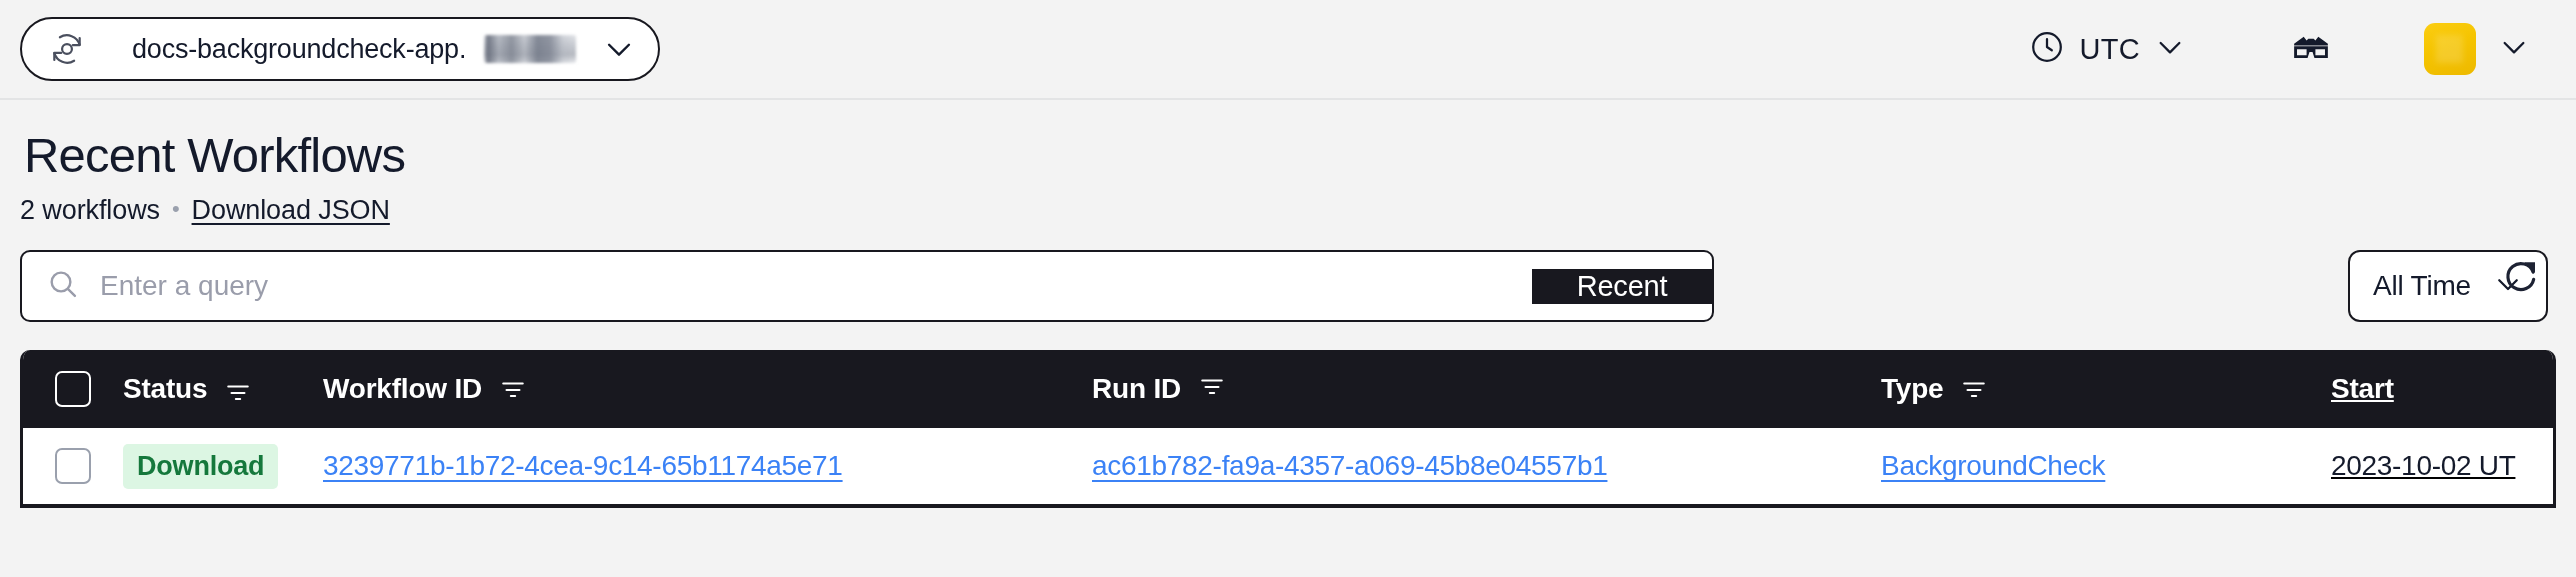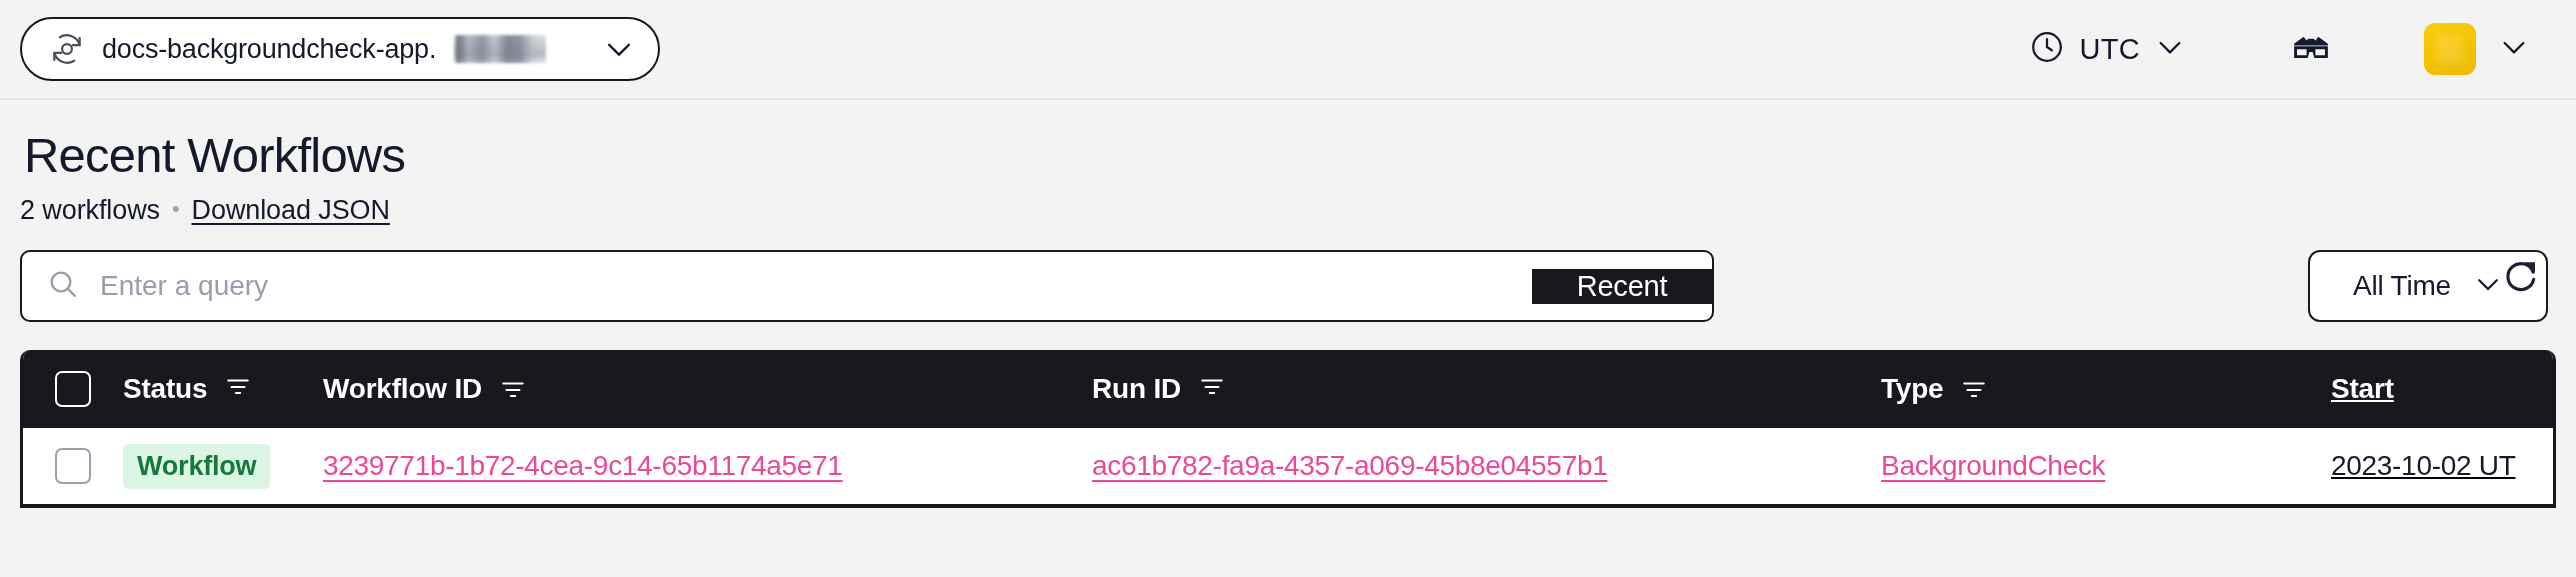--- a/index.html
+++ b/index.html
@@ -41,20 +41,21 @@
     gap: 16px;
     cursor: pointer;
   }
   .ns-icon { flex: 0 0 auto; display:flex; align-items:center; }
   .ns-label {
     font-size: 27px;
     color: #141a2b;
     letter-spacing: -0.2px;
     white-space: nowrap;
     font-weight: 400;
+    margin-left: 30px;
   }
   .ns-redacted {
     display: inline-block;
     width: 92px;
     height: 28px;
     vertical-align: -5px;
     margin-left: 2px;
     border-radius: 2px;
     background:
       linear-gradient(90deg,
@@ -220,21 +221,21 @@
     color: #ffffff;
     font-size: 29px;
     font-family: "Liberation Sans", sans-serif;
     border: 0;
     cursor: pointer;
     letter-spacing: -0.2px;
   }
   .time-select {
     margin-left: auto;
     margin-right: 8px;
-    width: 240px;
+    width: 200px;
     height: 72px;
     background: #ffffff;
     border: 2.5px solid #18181f;
     border-radius: 12px;
     display: flex;
     align-items: center;
     justify-content: center;
     gap: 22px;
     cursor: pointer;
     box-sizing: border-box;
@@ -257,21 +258,21 @@
     color: #ffffff;
   }
   .trow {
     background: #ffffff;
     height: 76px;
     display: flex;
     align-items: center;
     border-bottom: 4px solid #18181f;
   }
   .c-check { flex: 0 0 100px; display: flex; justify-content: center; align-items: center; }
-  .c-status { flex: 0 0 200px; display: flex; align-items: flex-start; gap: 18px; }
+  .c-status { flex: 0 0 200px; display: flex; align-items: flex-end; gap: 18px; }
   .c-wfid  { flex: 0 0 769px; display: flex; align-items: center; gap: 18px; }
   .c-runid { flex: 0 0 789px; display: flex; align-items: flex-start; gap: 18px; }
   .c-type  { flex: 0 0 450px; display: flex; align-items: center; gap: 18px; }
   .c-start { flex: 1 1 auto; display: flex; align-items: flex-start; gap: 18px; overflow: hidden; white-space: nowrap; text-decoration: underline; }
 
   .th-label { font-size: 28px; font-weight: 700; letter-spacing: -0.2px; }
   .chk {
     width: 36px; height: 36px;
     border: 2.5px solid #ffffff;
     border-radius: 7px;
@@ -285,21 +286,21 @@
     background: #dcf6e3;
     color: #15783c;
     font-size: 27px;
     font-weight: 700;
     padding: 7px 14px;
     border-radius: 5px;
     letter-spacing: -0.2px;
   }
   .cell-link {
     font-size: 28px;
-    color: #ec4899;
+    color: #3b82f6;
     text-decoration: underline;
     text-underline-offset: 5px;
     cursor: pointer;
     letter-spacing: -0.3px;
     white-space: nowrap;
   }
   .cell-text {
     font-size: 28px;
     color: #141a2b;
     letter-spacing: -0.3px;
@@ -460,21 +461,21 @@
         <div class="c-start">
           <span class="th-label">Start</span>
         </div>
       </div>
 
       <div class="trow">
         <div class="c-check">
           <div class="chk dark"></div>
         </div>
         <div class="c-status">
-          <span class="badge">Workflow</span>
+          <span class="badge">Download</span>
         </div>
         <div class="c-wfid">
           <span class="cell-link">3239771b-1b72-4cea-9c14-65b1174a5e71</span>
         </div>
         <div class="c-runid">
           <span class="cell-link">ac61b782-fa9a-4357-a069-45b8e04557b1</span>
         </div>
         <div class="c-type">
           <span class="cell-link">BackgroundCheck</span>
         </div>

